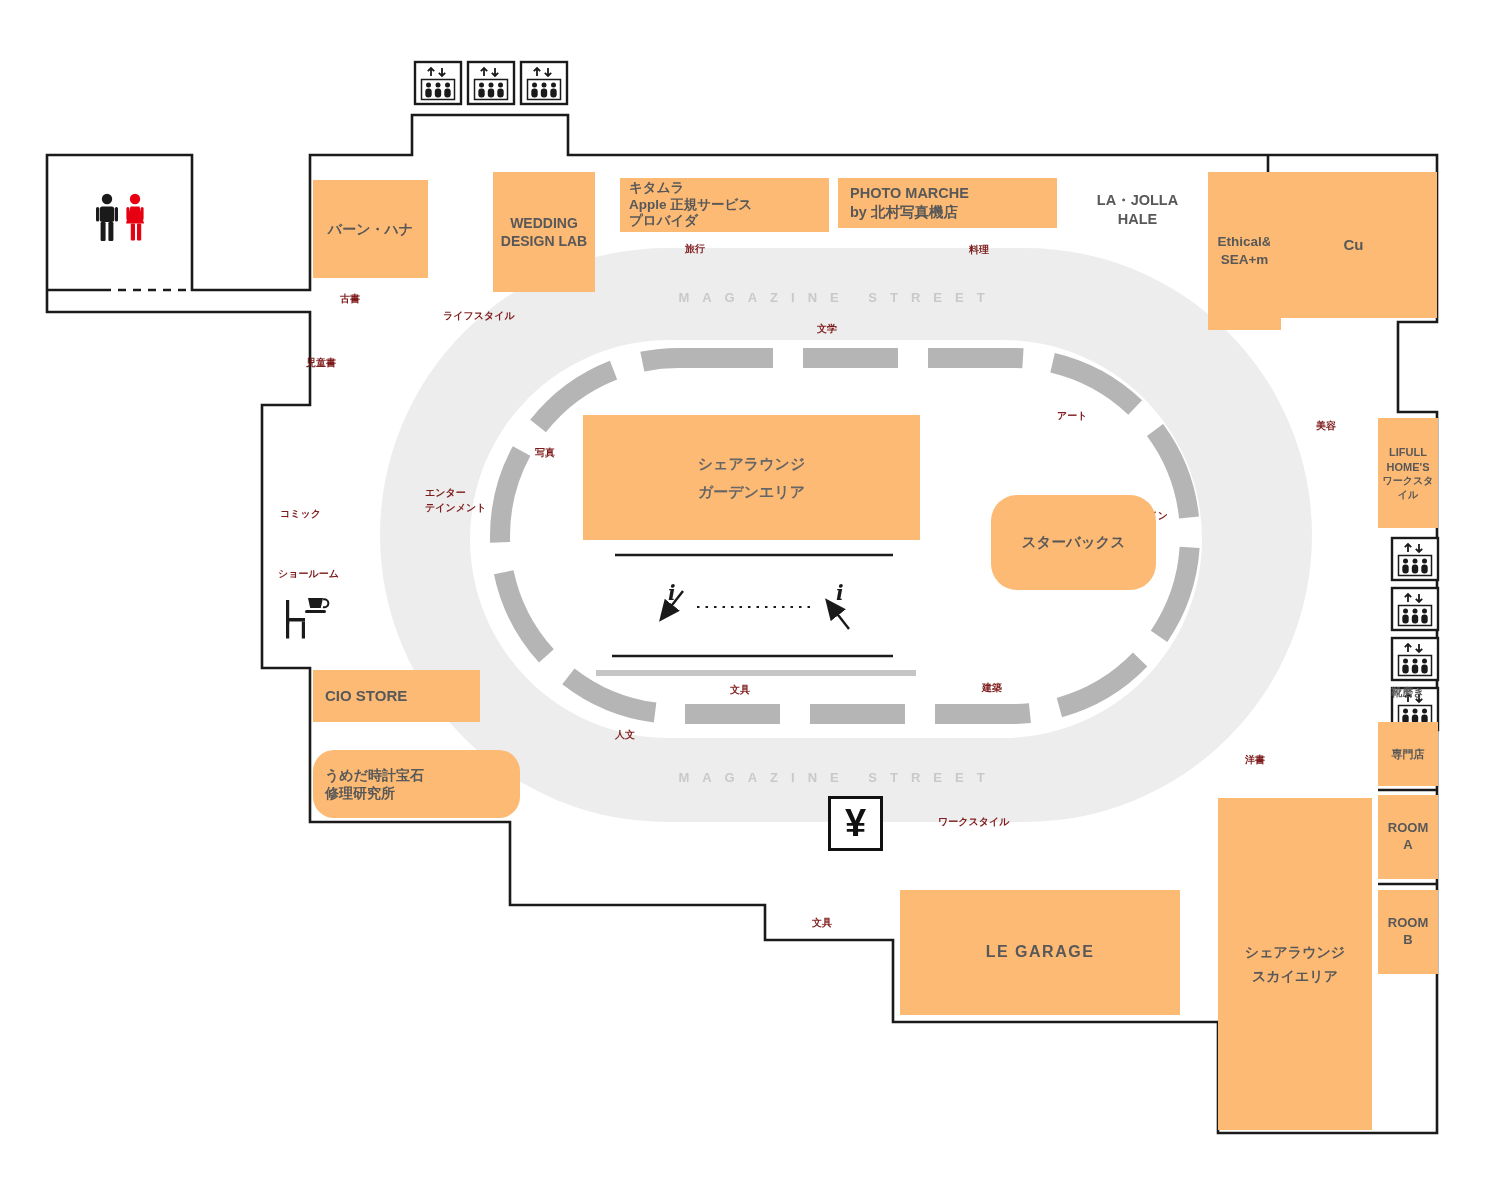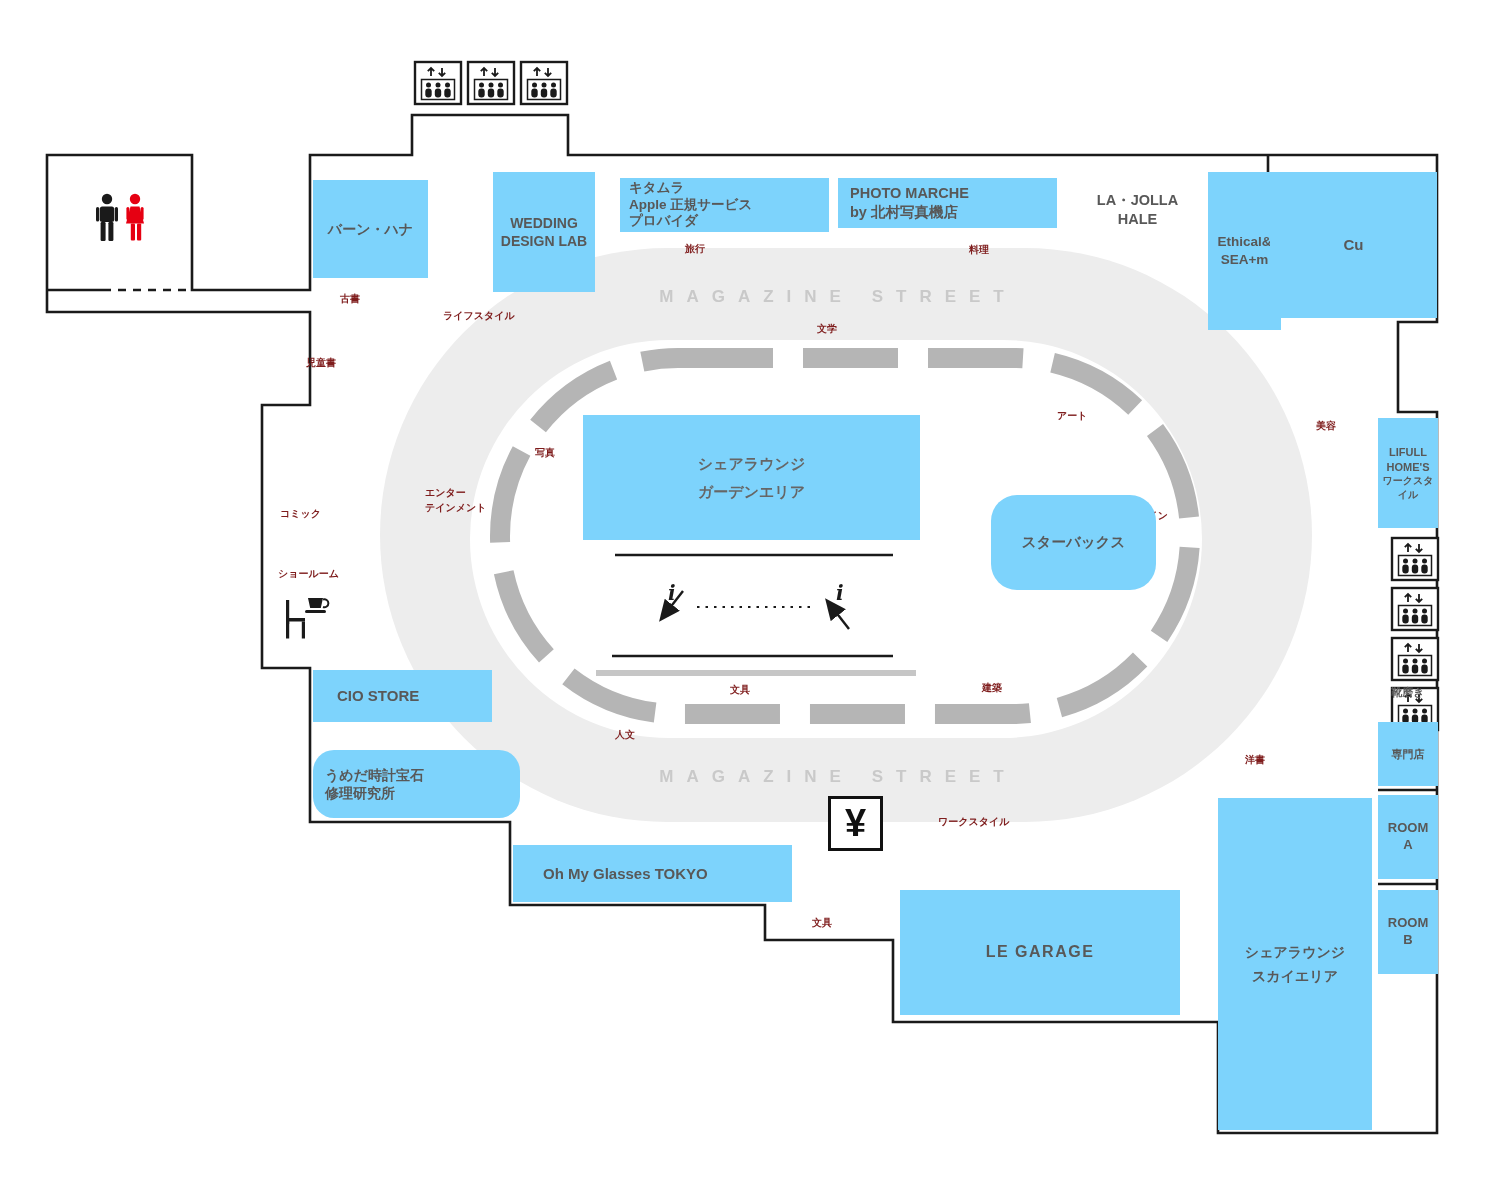--- a/index.html
+++ b/index.html
@@ -1,25 +1,25 @@
 <!DOCTYPE html>
 <html><head>
 <meta charset="utf-8">
 <style>
   html,body{margin:0;padding:0;background:#fff;}
   .stage{position:relative;width:1501px;height:1200px;background:#fff;overflow:hidden;
          font-family:"Liberation Sans","DejaVu Sans",sans-serif;}
   .bg{position:absolute;left:0;top:0;}
   .cat{position:absolute;font-size:10px;font-weight:bold;color:#7f1d1d;white-space:nowrap;line-height:1.45;}
-  .shop{position:absolute;background:#7dd3fc;display:flex;flex-direction:column;justify-content:center;
+  .shop{position:absolute;background:#fdba74;display:flex;flex-direction:column;justify-content:center;
         align-items:center;text-align:center;font-weight:bold;color:#585858;font-size:14px;line-height:1.3;}
   .shop.align-left{align-items:flex-start;text-align:left;}
   .shop.no-bg{background:transparent;}
   .shop.rounded{border-radius:26px;margin-left:8px;}
-  .street{position:absolute;transform:translate(-50%,-50%);font-size:17px;font-weight:bold;
+  .street{position:absolute;transform:translate(-50%,-50%);font-size:13px;font-weight:bold;
           color:#c9c9c9;letter-spacing:13px;white-space:nowrap;}
   .yen-box{position:absolute;left:828px;top:796px;width:49px;height:49px;border:3.5px solid #111;
            background:#fff;display:flex;align-items:center;justify-content:center;
            font-size:38px;font-weight:bold;color:#111;}
   svg text.info-i{font-family:"DejaVu Serif",serif;font-style:italic;font-weight:bold;font-size:20px;fill:#1a1a1a;}
 </style>
 </head>
 <body>
 
 <div class="stage">
@@ -173,32 +173,29 @@
 
   <div class="shop" style="left:583px;top:415px;width:337px;height:125px;font-size:15px;color:#666;gap:8px;">
     <span>シェアラウンジ</span>
     <span>ガーデンエリア</span>
   </div>
 
   <div class="shop rounded" style="left:983px;top:495px;width:165px;height:95px;font-size:14.5px;">
     <span>スターバックス</span>
   </div>
 
-  <div class="shop align-left" style="left:313px;top:670px;width:155px;height:52px;padding-left:24px;font-size:15px;">
+  <div class="shop align-left" style="left:313px;top:670px;width:155px;height:52px;padding-left:12px;font-size:15px;">
     <span>CIO STORE</span>
   </div>
 
   <div class="shop align-left" style="left:313px;top:750px;width:195px;height:68px;padding-left:12px;border-radius:21px;">
     <span>うめだ時計宝石</span>
     <span>修理研究所</span>
   </div>
 
-  <div class="shop align-left" style="left:513px;top:845px;width:249px;height:57px;padding-left:30px;font-size:15px;">
-    <span>Oh My Glasses TOKYO</span>
-  </div>
 
   <div class="shop" style="left:900px;top:890px;width:280px;height:125px;font-size:16px;letter-spacing:1.5px;">
     <span>LE GARAGE</span>
   </div>
 
   <div class="shop" style="left:1218px;top:798px;width:154px;height:332px;gap:6px;">
     <span>シェアラウンジ</span>
     <span>スカイエリア</span>
   </div>
 

